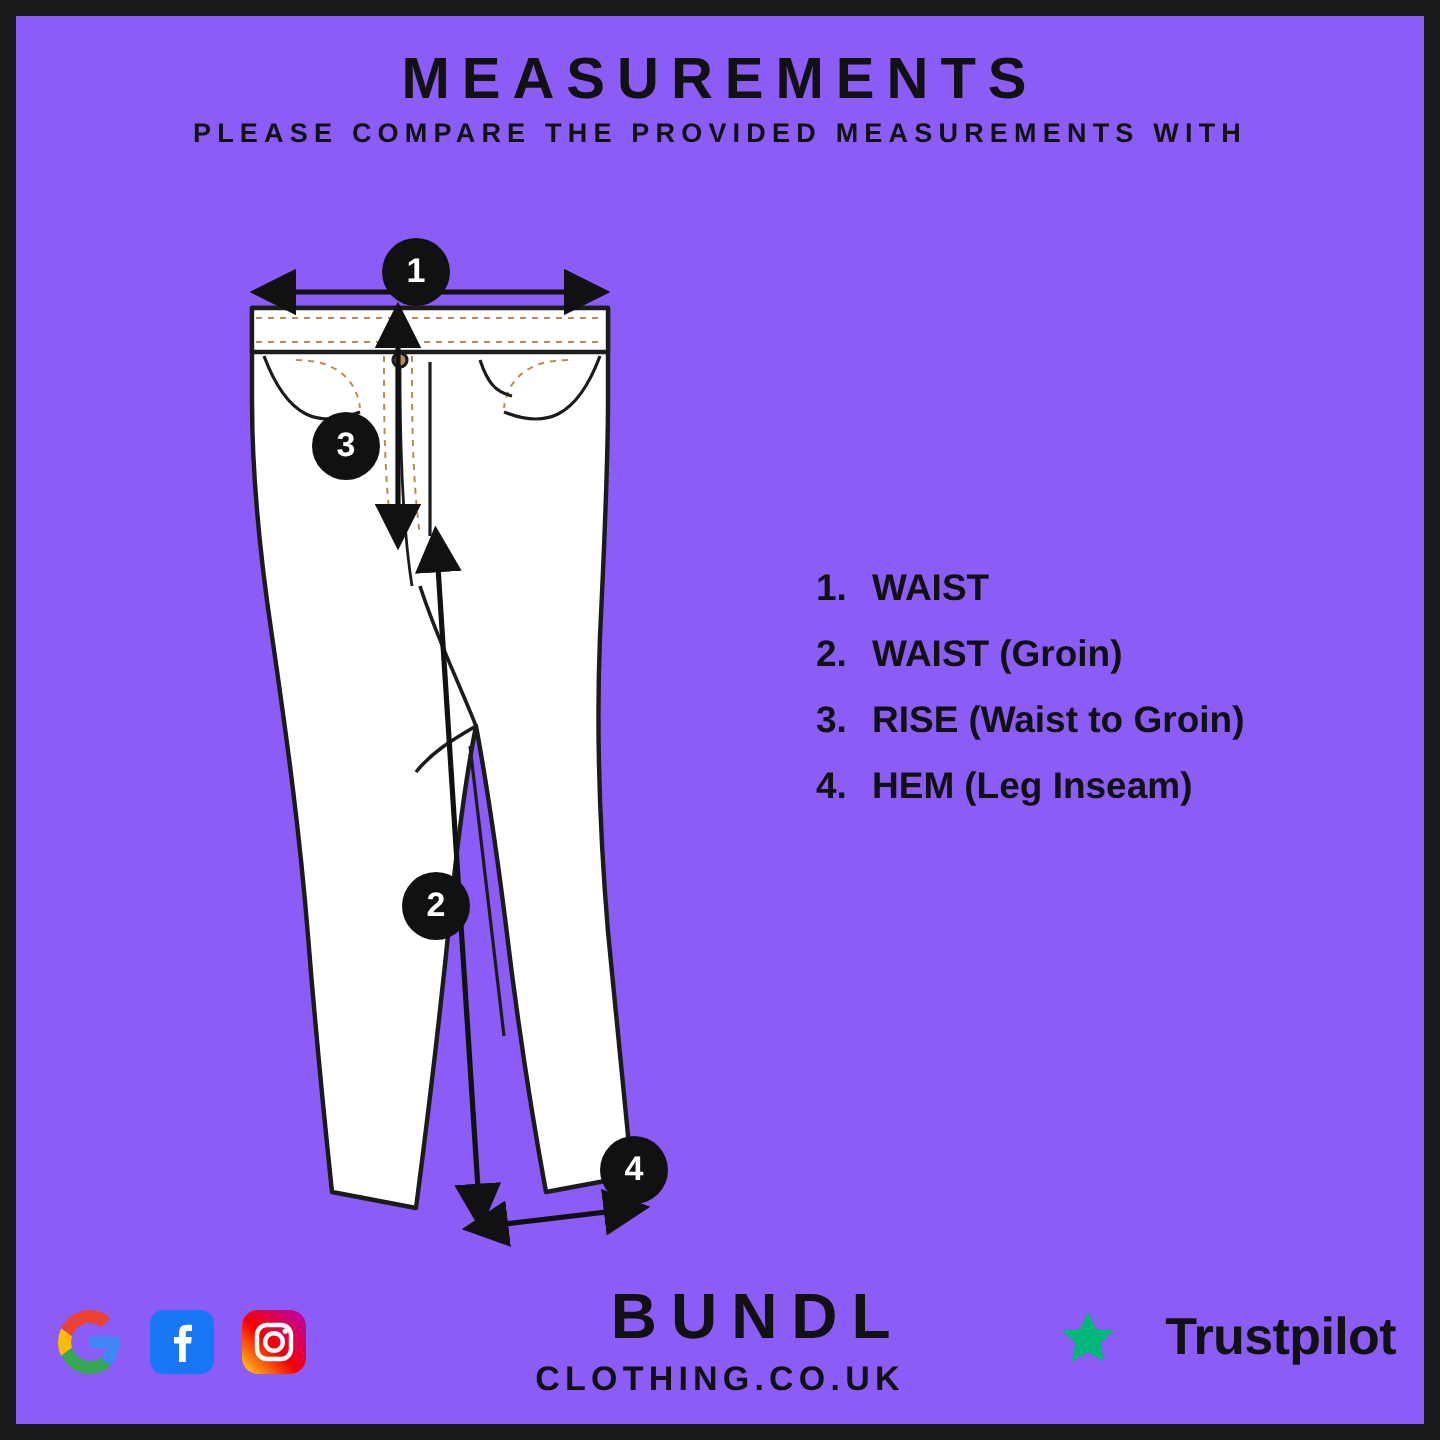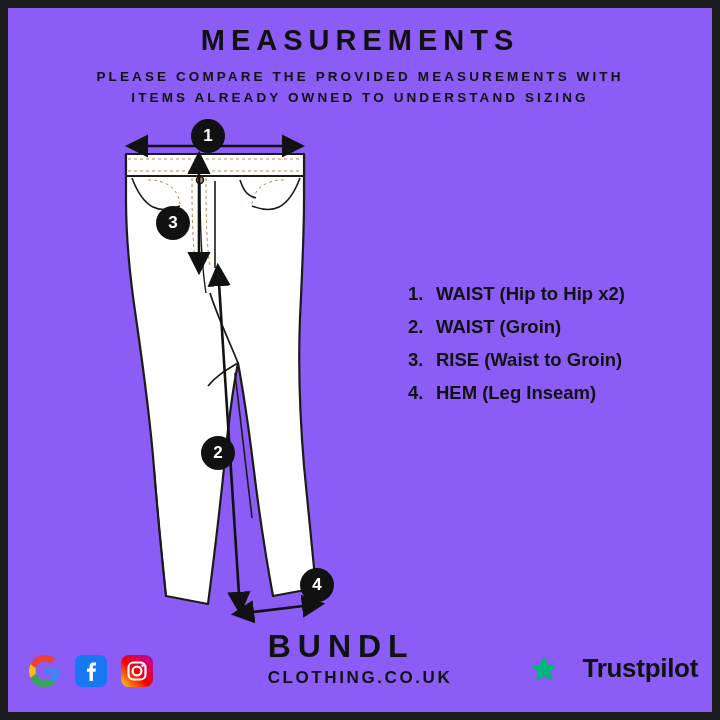--- a/index.html
+++ b/index.html
@@ -22,21 +22,20 @@
     top: 16px; left: 0; width: 704px;
     text-align: center;
   }
   .title {
     font-size: 29px;
     font-weight: 700;
     letter-spacing: 6px;
     color: #111;
   }
   .subtitle {
-    margin-top: 10px;
     font-size: 13.5px;
     font-weight: 700;
     letter-spacing: 3.1px;
     color: #111;
     line-height: 1.55;
   }
   
   .diagram {
     position: absolute;
     left: 80px; top: 110px;
@@ -98,22 +97,22 @@
     gap: 12px;
     align-items: center;
   }
   .social {
     width: 34px; height: 34px;
     display: flex; align-items: center; justify-content: center;
   }
   .brand {
     position: absolute;
     left: 50%; transform: translateX(-50%);
-    bottom: 14px;
-    text-align: left;
+    bottom: 2px;
+    text-align: right;
   }
   .brand-name {
     font-size: 32px;
     font-weight: 700;
     letter-spacing: 7px;
     color: #111;
   }
   .brand-sub {
     font-size: 17px;
     font-weight: 700;
@@ -137,21 +136,20 @@
 </style>
 </head>
 <body>
 
 <div id="page">
 
   <div class="header">
     <div class="title">MEASUREMENTS</div>
     <div class="subtitle">
       <div>PLEASE COMPARE THE PROVIDED MEASUREMENTS WITH</div>
-      <div>ITEMS ALREADY OWNED TO UNDERSTAND SIZING</div>
     </div>
   </div>
 
   <div class="diagram">
     <svg width="290" height="510" viewBox="0 0 290 510">
       <g fill="#ffffff" stroke="#1b1b1b" stroke-width="2.2" stroke-linejoin="round">
 
         <path d="M38 36 L38 82 C38 120 42 160 48 200
                  C56 255 62 300 66 350
                  C70 400 74 440 78 478
@@ -219,21 +217,20 @@
     <div class="badge" id="badge2">2</div>
     <div class="badge" id="badge3">3</div>
     <div class="badge" id="badge4">4</div>
   </div>
 
   <div class="legend">
     <ol>
       <li>
         <span class="num">1.</span>
         <span class="lbl">WAIST</span>
-        <span class="desc">(Hip to Hip x2)</span>
       </li>
       <li>
         <span class="num">2.</span>
         <span class="lbl">WAIST</span>
         <span class="desc">(Groin)</span>
       </li>
       <li>
         <span class="num">3.</span>
         <span class="lbl">RISE</span>
         <span class="desc">(Waist to Groin)</span>

